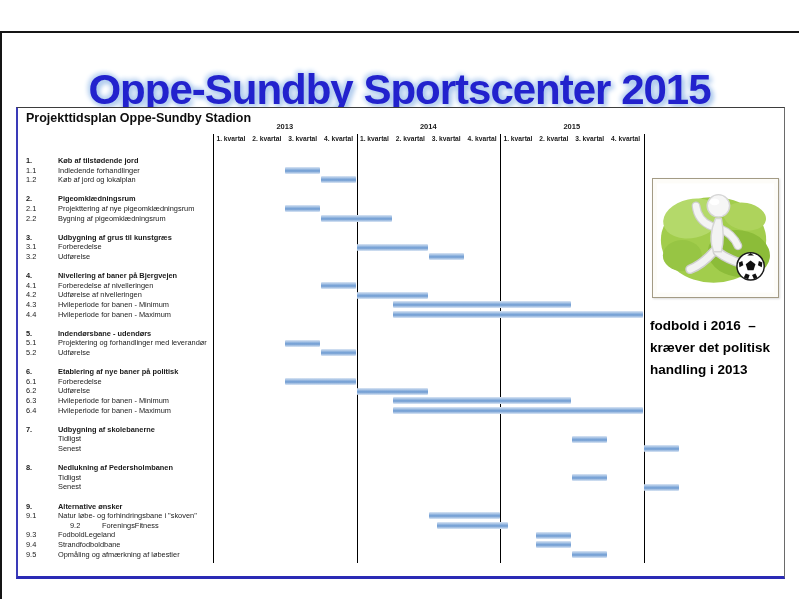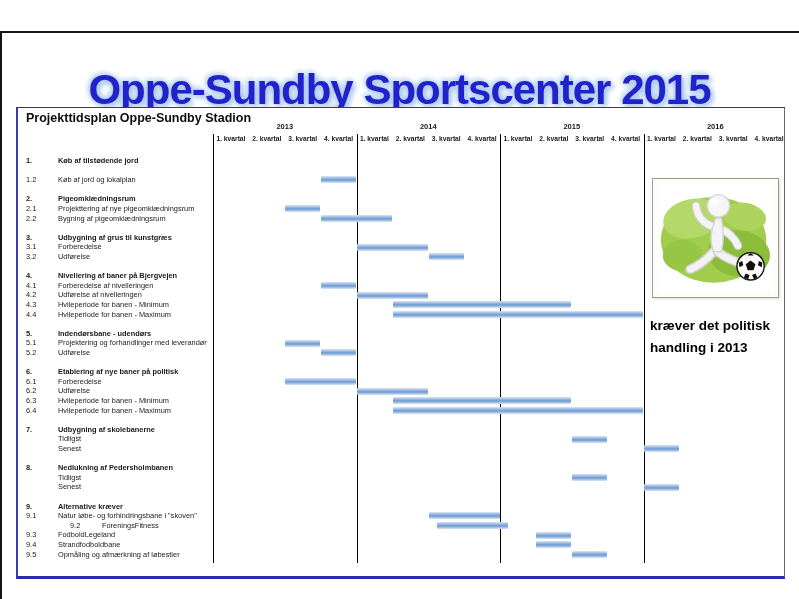--- a/index.html
+++ b/index.html
@@ -84,20 +84,21 @@
           <polygon points="96,71.5 99.5,74 92.5,74" fill="#111111"></polygon>
           <polygon points="84,81 87.5,79.5 88.5,84 84.5,86" fill="#111111"></polygon>
           <polygon points="108,81 104.5,79.5 103.5,84 107.5,86" fill="#111111"></polygon>
           <polygon points="89,96.5 91,92.5 95,94 93.5,98.2" fill="#111111"></polygon>
           <polygon points="103,96.5 101,92.5 97.5,94 99.5,98.2" fill="#111111"></polygon>
         </g>
       </svg>
     </div>
 
     <div class="note-block">
+      <div class="note-line">fodbold i 2016  –</div>
       <div class="note-line">kræver det politisk</div>
       <div class="note-line">handling i 2013</div>
     </div>
   <div class="year-group" style="left: 195px; width: 143.5px;">
         <div class="year-label">2013</div>
         <div class="q-cell" style="left: 0px; width: 35.875px;">1. kvartal</div>
         <div class="q-cell" style="left: 35.875px; width: 35.875px;">2. kvartal</div>
         <div class="q-cell" style="left: 71.75px; width: 35.875px;">3. kvartal</div>
         <div class="q-cell" style="left: 107.625px; width: 35.875px;">4. kvartal</div>
       </div>
@@ -108,35 +109,33 @@
         <div class="q-cell" style="left: 71.75px; width: 35.875px;">3. kvartal</div>
         <div class="q-cell" style="left: 107.625px; width: 35.875px;">4. kvartal</div>
       </div>
       <div class="year-group" style="left: 482px; width: 143.5px;">
         <div class="year-label">2015</div>
         <div class="q-cell" style="left: 0px; width: 35.875px;">1. kvartal</div>
         <div class="q-cell" style="left: 35.875px; width: 35.875px;">2. kvartal</div>
         <div class="q-cell" style="left: 71.75px; width: 35.875px;">3. kvartal</div>
         <div class="q-cell" style="left: 107.625px; width: 35.875px;">4. kvartal</div>
       </div>
-      <div class="year-group" style="left: 625.5px; width: 143.5px;">
-        <div class="year-label">2016</div>
-        <div class="q-cell" style="left: 0px; width: 35.875px;">1. kvartal</div>
-        <div class="q-cell" style="left: 35.875px; width: 35.875px;">2. kvartal</div>
-        <div class="q-cell" style="left: 71.75px; width: 35.875px;">3. kvartal</div>
-        <div class="q-cell" style="left: 107.625px; width: 35.875px;">4. kvartal</div>
-      </div>
       <div class="gridline" style="left: 195px;"></div>
       <div class="gridline" style="left: 338.5px;"></div>
       <div class="gridline" style="left: 482px;"></div>
       <div class="gridline" style="left: 625.5px;"></div>
       <div class="g-row hdr" style="top: 48px;">
         <div class="g-num">1.</div>
         <div class="g-label">Køb af tilstødende jord</div>
       </div>
+      <div class="g-row" style="top: 57.6px;">
+        <div class="g-num">1.1</div>
+        <div class="g-label">Indledende forhandlinger</div>
+        <div class="g-bar" style="left: 267.25px; width: 34.875px;"></div>
+      </div>
       <div class="g-row" style="top: 67.2px;">
         <div class="g-num">1.2</div>
         <div class="g-label">Køb af jord og lokalplan</div>
         <div class="g-bar" style="left: 303.125px; width: 34.875px;"></div>
       </div>
       <div class="g-row hdr" style="top: 86.4px;">
         <div class="g-num">2.</div>
         <div class="g-label">Pigeomklædningsrum</div>
       </div>
       <div class="g-row" style="top: 96px;">
@@ -248,21 +247,21 @@
         <div class="g-label">Tidligst</div>
         <div class="g-bar" style="left: 554.25px; width: 34.875px;"></div>
       </div>
       <div class="g-row" style="top: 374.4px;">
         <div class="g-num"></div>
         <div class="g-label">Senest</div>
         <div class="g-bar" style="left: 626px; width: 34.875px;"></div>
       </div>
       <div class="g-row hdr" style="top: 393.6px;">
         <div class="g-num">9.</div>
-        <div class="g-label">Alternative kræver</div>
+        <div class="g-label">Alternative ønsker</div>
       </div>
       <div class="g-row" style="top: 403.2px;">
         <div class="g-num">9.1</div>
         <div class="g-label">Natur løbe- og forhindringsbane i "skoven"</div>
         <div class="g-bar" style="left: 410.75px; width: 70.75px;"></div>
       </div>
       <div class="g-row" style="top: 412.8px; margin-left: 44px;">
         <div class="g-num">9.2</div>
         <div class="g-label">ForeningsFitness</div>
         <div class="g-bar" style="left: 374.875px; width: 70.75px;"></div>

